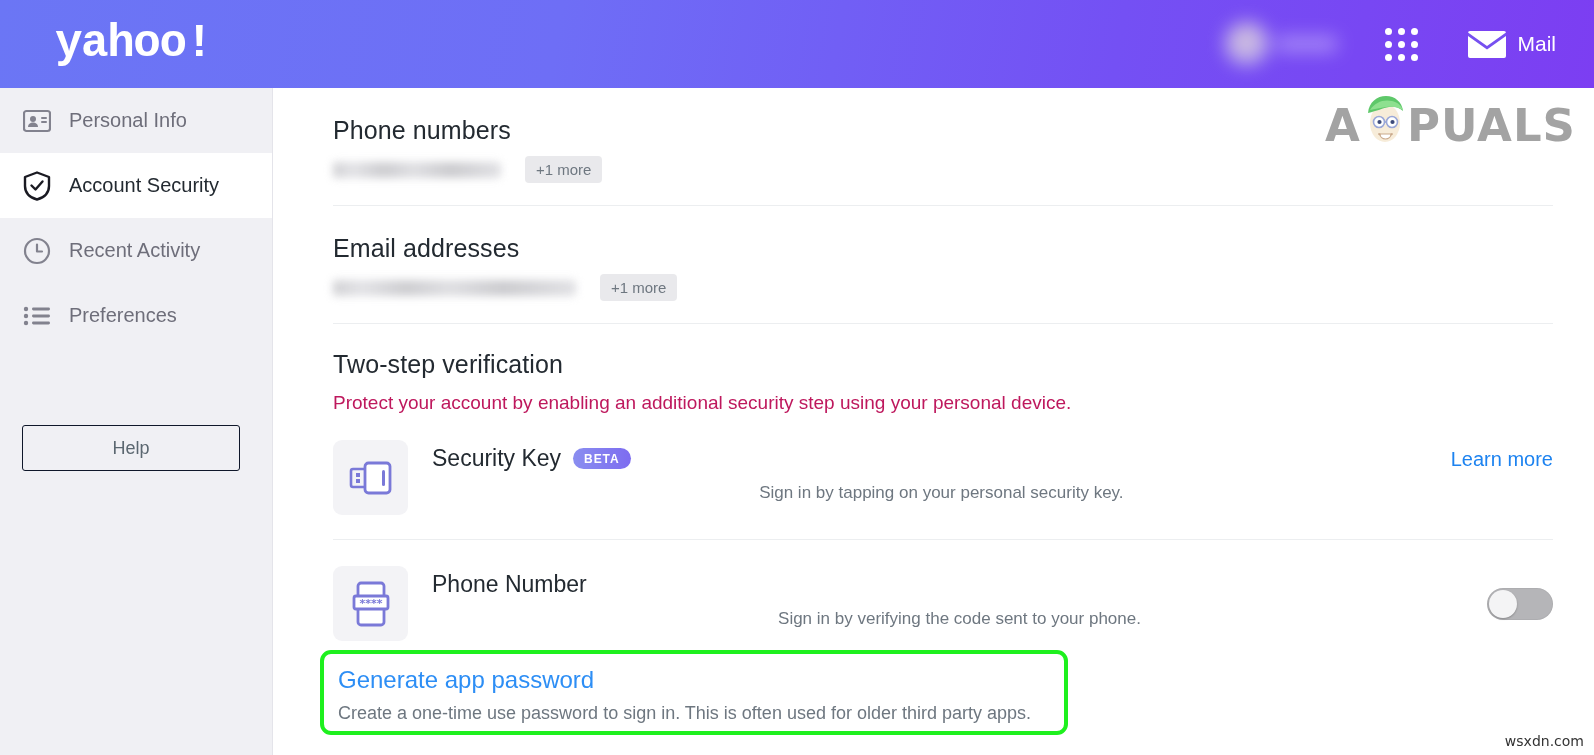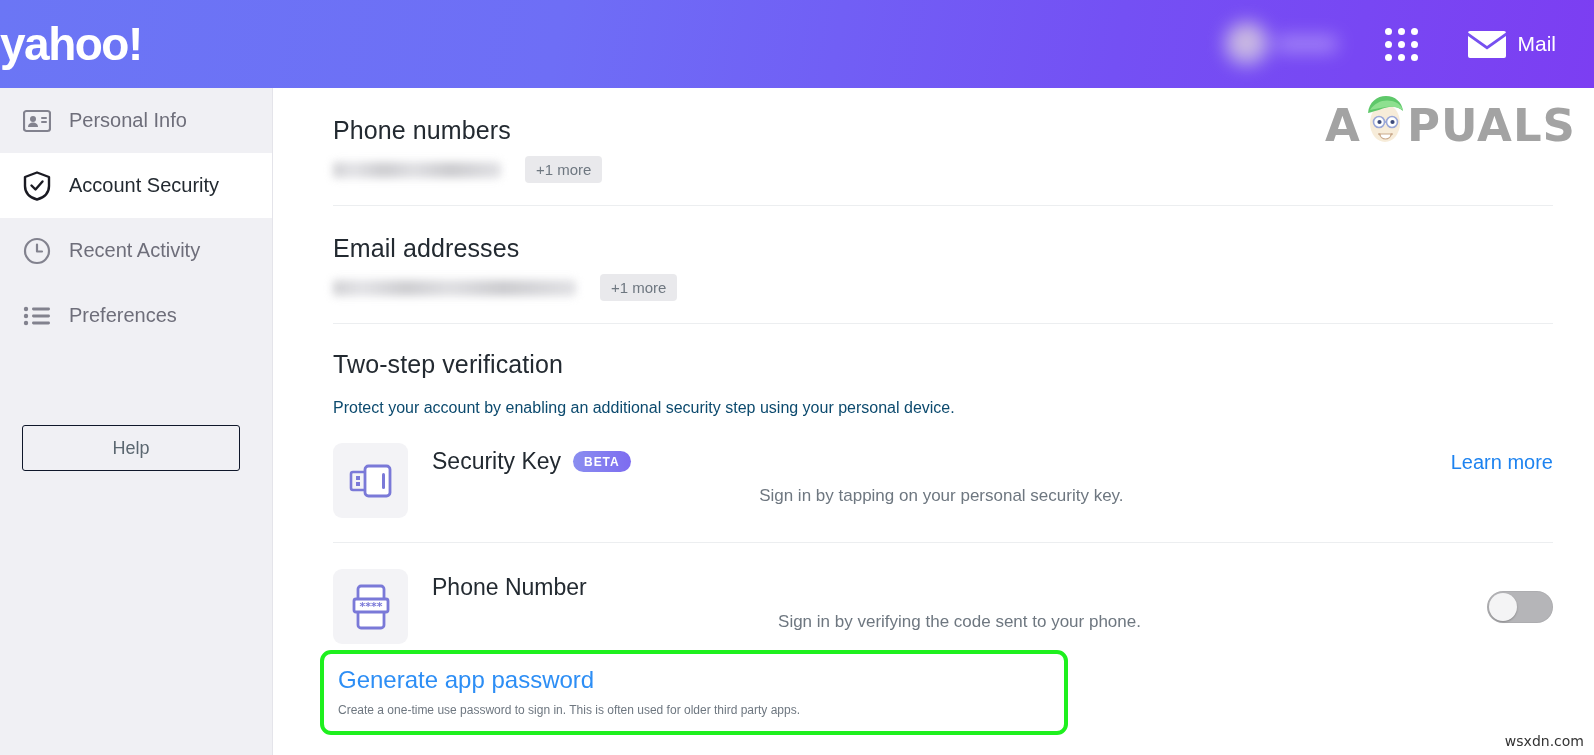--- a/index.html
+++ b/index.html
@@ -16,26 +16,27 @@
   }
 
   
   .header {
     position: absolute; top: 0; left: 0;
     width: 1594px; height: 88px;
     background: linear-gradient(100deg, #6b76f5 0%, #6e6ef6 35%, #7450f4 70%, #7c3ef2 100%);
     display: flex; align-items: center;
   }
   .yahoo-logo {
+    margin-left: 55px;
     color: #ffffff;
     font-size: 46px;
     font-weight: bold;
     letter-spacing: -1.5px;
     line-height: 1;
-    font-family: Liberation Sans, sans-serif;
+    font-family: Liberation Mono, monospace;
     user-select: none;
   }
   .header-right {
     margin-left: auto; margin-right: 38px;
     display: flex; align-items: center; gap: 0; text-align: right;
   }
   .avatar-blur {
     display: flex; align-items: center; gap: 8px;
     margin-right: 48px;
     filter: blur(9px);
@@ -107,21 +108,21 @@
     filter: blur(4px); opacity: .85;
   }
   .more-badge {
     background: #e9e9ec; border-radius: 4px;
     padding: 5px 11px;
     font-size: 15px; color: #6e7780;
     cursor: pointer; white-space: nowrap;
   }
 
   .twostep-block { padding-top: 26px; }
-  .twostep-desc { font-size: 16px; color: #0c4a6e; margin-top: 20px; }
+  .twostep-desc { font-size: 19px; color: #be185d; margin-top: 13px; }
 
   .method-row {
     display: flex; align-items: flex-start;
     padding: 26px 0 24px 0;
     position: relative;
   }
   .method-icon-box {
     width: 75px; height: 75px; border-radius: 9px;
     background: #f3f3f6;
     display: flex; align-items: center; justify-content: center;
@@ -155,21 +156,21 @@
   }
 
   .highlight-box {
     position: absolute; left: 320px; top: 650px;
     width: 748px; height: 85px;
     border: 4px solid #1ef01e; border-radius: 11px;
     background: #ffffff;
     padding: 12px 0 0 14px;
   }
   .gen-link { font-size: 24px; color: #2d8ef5; cursor: pointer; }
-  .gen-desc { font-size: 12px; color: #6e7780; margin-top: 9px; }
+  .gen-desc { font-size: 18px; color: #6e7780; margin-top: 9px; }
 
   
   .appuals {
     position: absolute; top: 98px; right: 18px;
     display: flex; align-items: center;
     font-size: 45px; font-weight: bold; letter-spacing: 1px;
     color: #a3a3a3; user-select: none;
     font-family: "DejaVu Sans", sans-serif;
   }
   .appuals .mascot { width: 52px; height: 54px; margin: 0 -4px 0 -2px; position: relative; top: -5px; }

